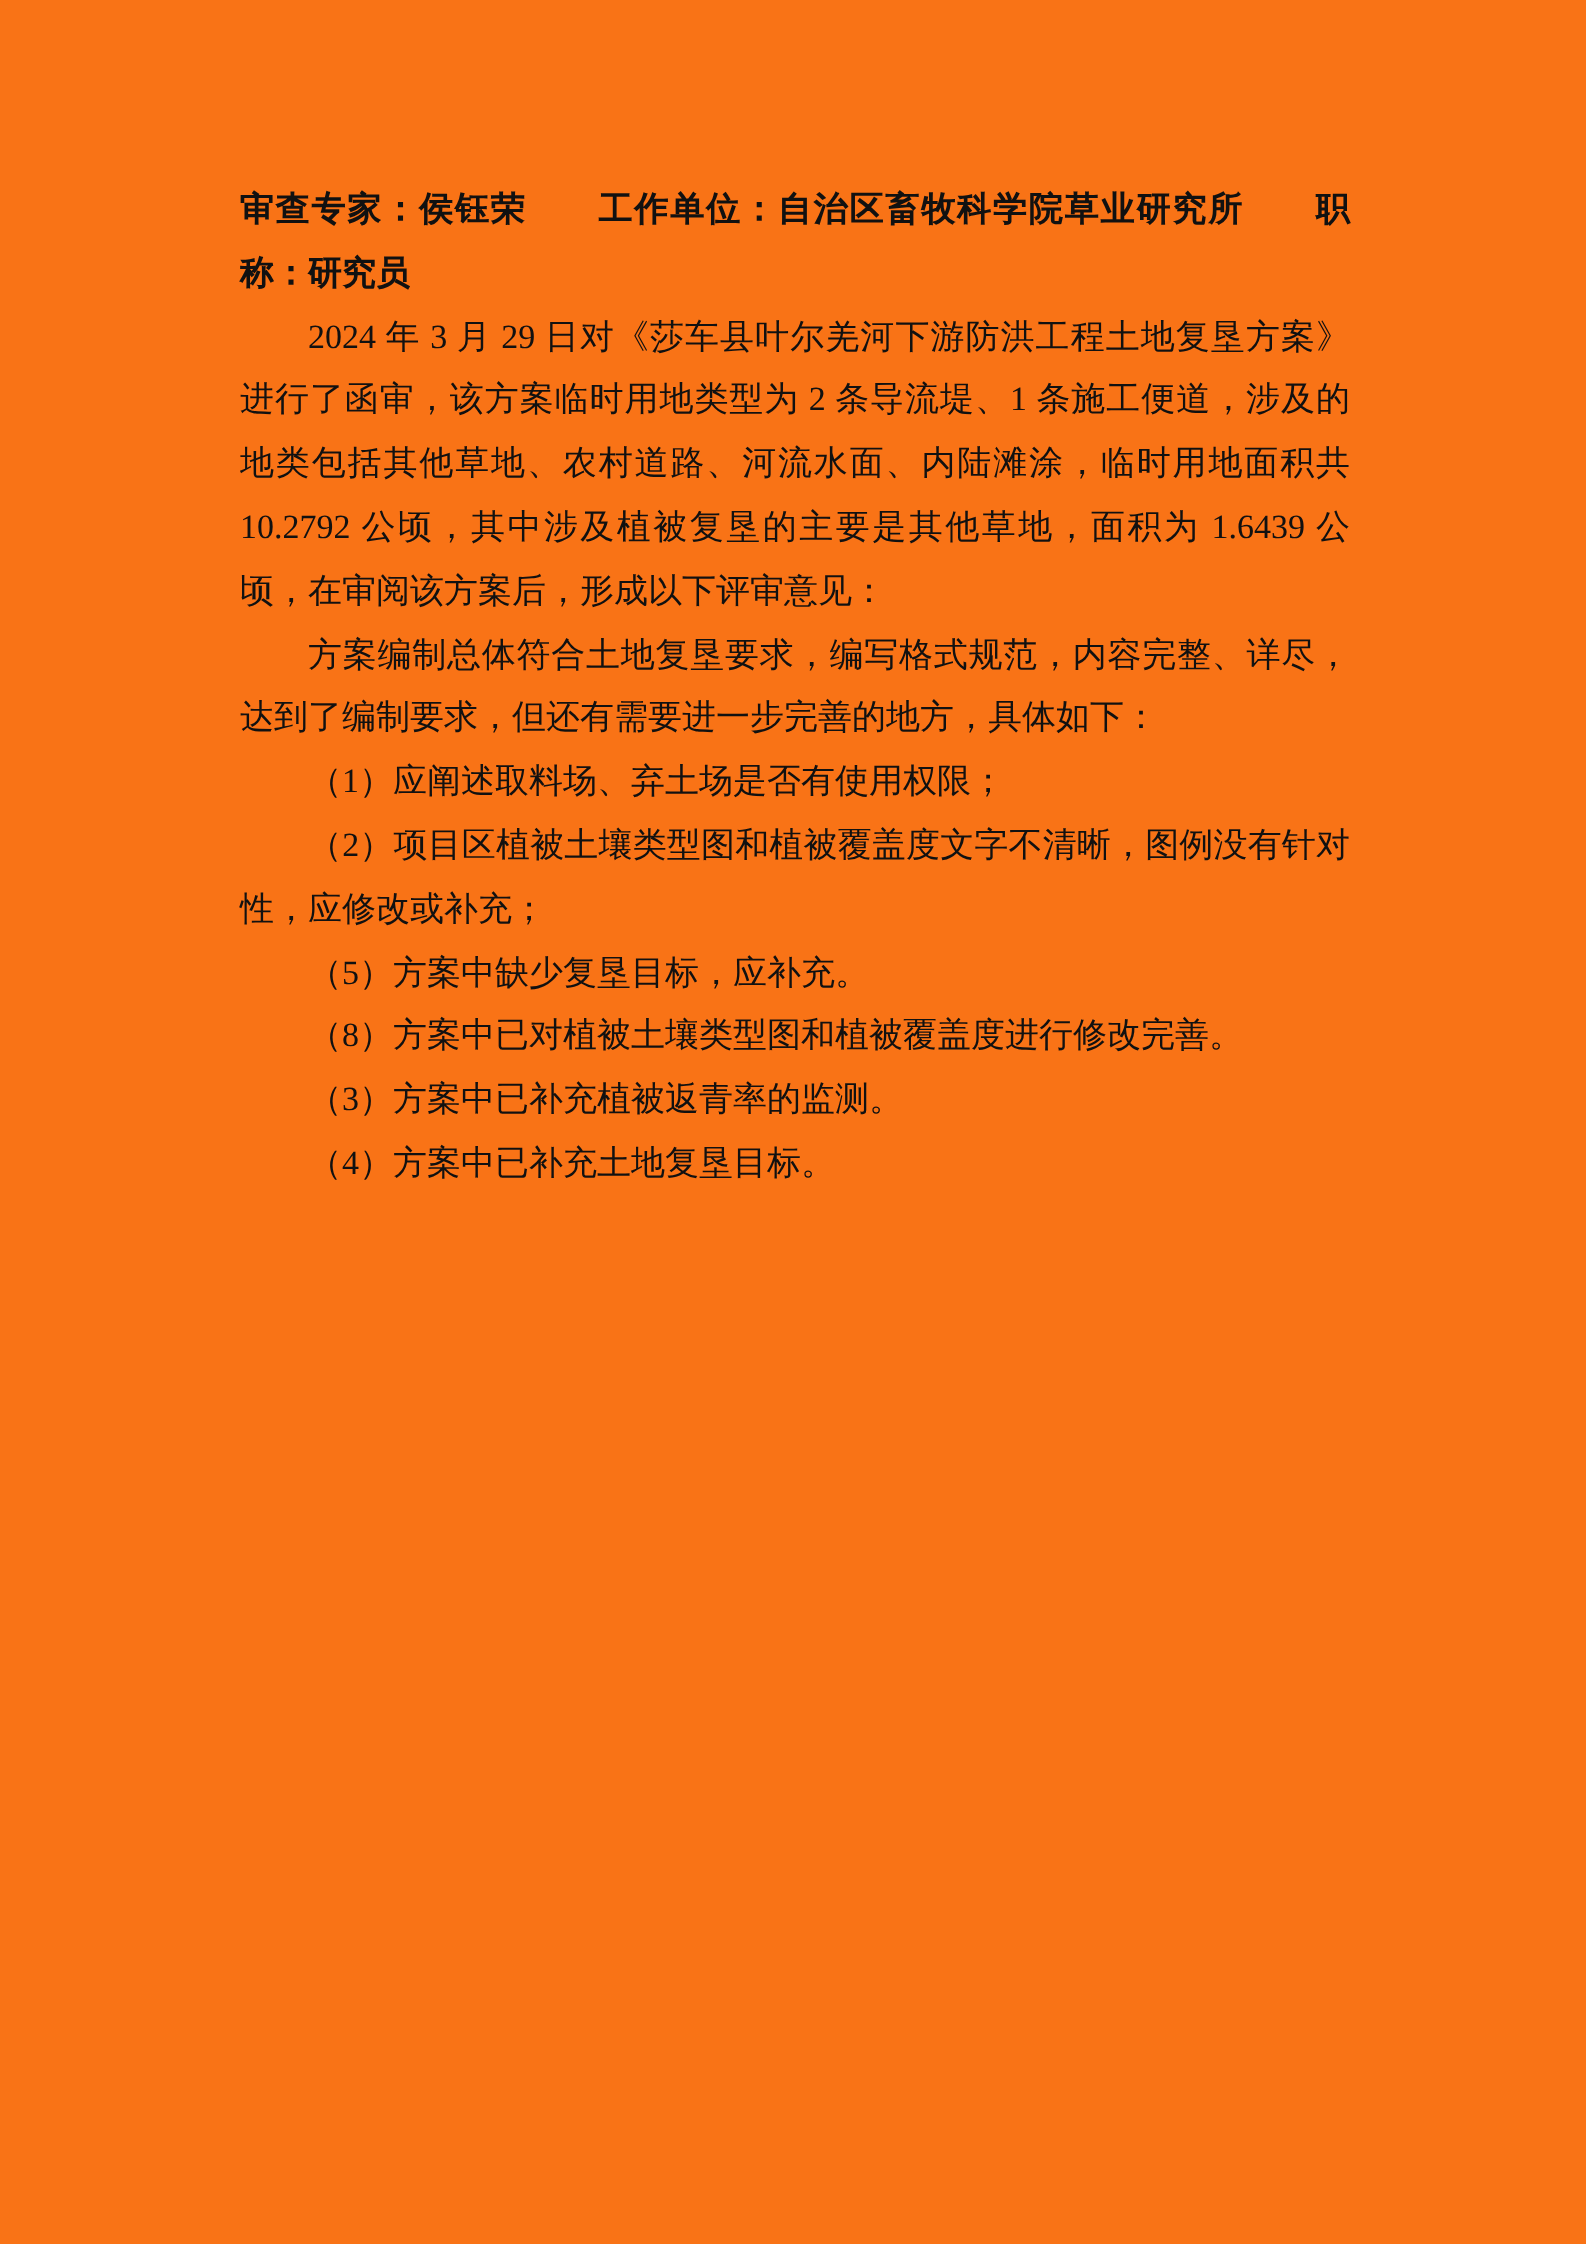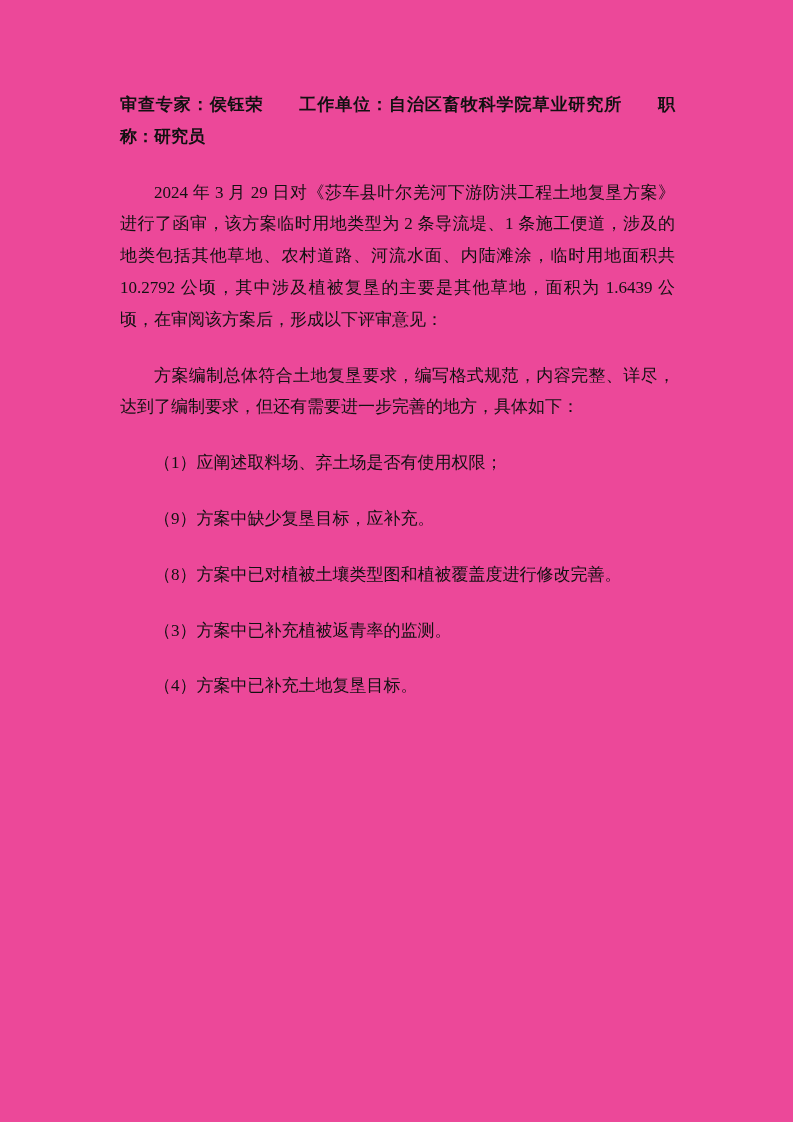--- a/index.html
+++ b/index.html
@@ -5,56 +5,56 @@
   html, body {
     margin: 0;
     padding: 0;
     background: #ffffff;
   }
   .page {
     position: relative;
     width: 793px;
     height: 1122px;
     box-sizing: border-box;
-    background: #ec4899;
+    background: #f97316;
     padding: 89px 118px 0 120px;
     font-family: "Liberation Serif", "DejaVu Serif", serif;
     font-size: 17px;
     line-height: 31.8px;
     color: #111111;
     overflow: hidden;
   }
   .para {
     margin: 0;
     padding: 0;
     text-align: justify;
   }
   .indent {
     text-indent: 2em;
-    margin-top: 24px;
   }
   .bold {
     font-weight: bold;
   }
 </style>
 </head>
 <body>
 
 <div class="page">
   <p class="para bold">审查专家：侯钰荣　　工作单位：自治区畜牧科学院草业研究所　　职称：研究员</p>
 
   <p class="para indent">2024 年 3 月 29 日对《莎车县叶尔羌河下游防洪工程土地复垦方案》进行了函审，该方案临时用地类型为 2 条导流堤、1 条施工便道，涉及的地类包括其他草地、农村道路、河流水面、内陆滩涂，临时用地面积共 10.2792 公顷，其中涉及植被复垦的主要是其他草地，面积为 1.6439 公顷，在审阅该方案后，形成以下评审意见：</p>
 
   <p class="para indent">方案编制总体符合土地复垦要求，编写格式规范，内容完整、详尽，达到了编制要求，但还有需要进一步完善的地方，具体如下：</p>
 
   <p class="para indent">（1）应阐述取料场、弃土场是否有使用权限；</p>
 
+  <p class="para indent">（2）项目区植被土壤类型图和植被覆盖度文字不清晰，图例没有针对性，应修改或补充；</p>
 
 
-  <p class="para indent">（9）方案中缺少复垦目标，应补充。</p>
+  <p class="para indent">（5）方案中缺少复垦目标，应补充。</p>
 
 
 
   <p class="para indent">（8）方案中已对植被土壤类型图和植被覆盖度进行修改完善。</p>
 
   <p class="para indent">（3）方案中已补充植被返青率的监测。</p>
 
   <p class="para indent">（4）方案中已补充土地复垦目标。</p>
 </div>
 

